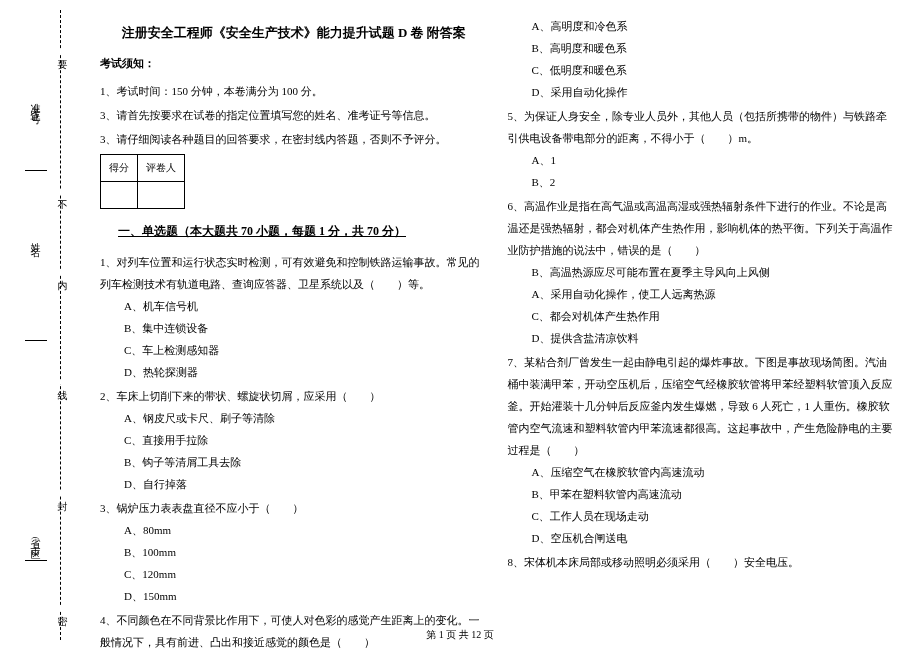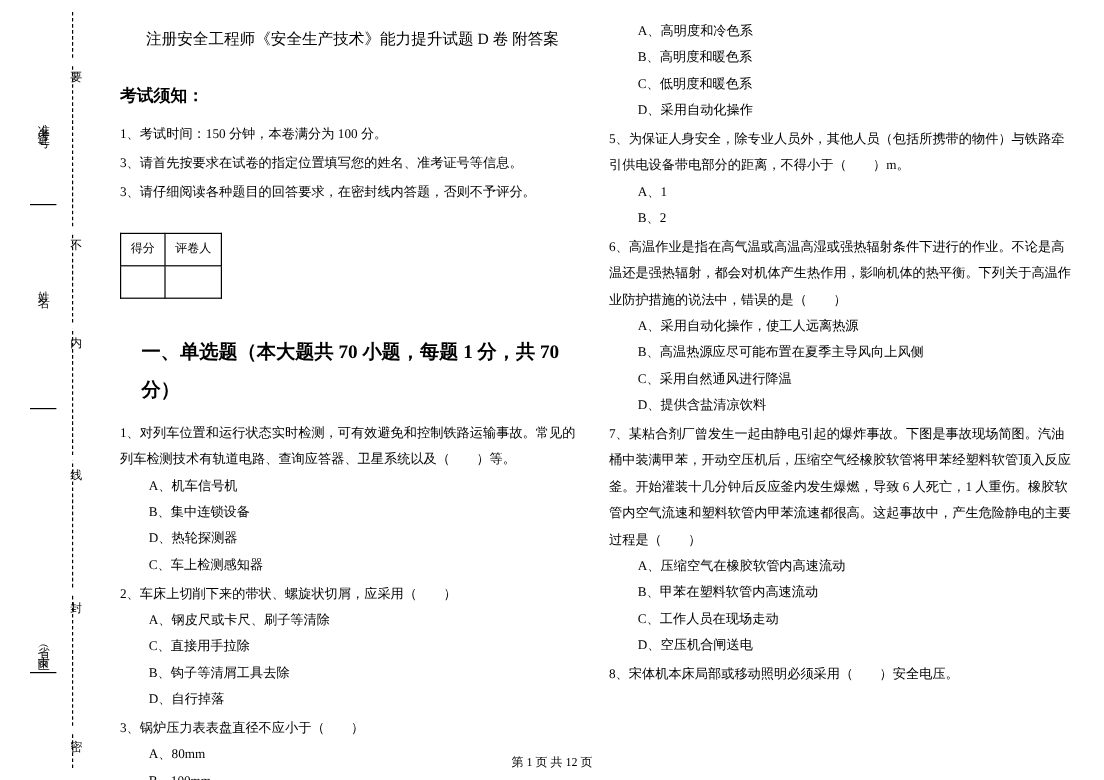--- a/index.html
+++ b/index.html
@@ -78,40 +78,41 @@
       display: flex;
     }
     .col {
       flex: 1;
       padding: 0 10px;
       line-height: 2.0;
       font-size: 11px;
     }
     .title {
       text-align: center;
-      font-weight: normal;
+      font-weight: bold;
       font-size: 13px;
-      margin-bottom: 21px;
+      margin-bottom: 6px;
       margin-top: 5px;
     }
     .section-title {
       font-weight: bold;
-      font-size: 14px;
+      font-size: 11px;
       margin-bottom: 6px;
     }
     .section-heading {
       font-weight: bold;
-      font-size: 16px;
+      font-size: 12px;
       display: inline-block;
       margin: 6px 0;
+      text-decoration: underline;
     }
     .score-box {
       display: inline-block;
       border-collapse: collapse;
-      margin: 23px 0;
+      margin: 4px 0;
       vertical-align: middle;
       text-align: right;
     }
     .score-box td {
       border: 1px solid #000;
       padding: 3px 8px;
       font-size: 10px;
     }
     .option {
       padding-left: 24px;
@@ -169,22 +170,22 @@
             <td>&nbsp;</td>
             <td>&nbsp;</td>
           </tr>
         </tbody></table>
         <span class="section-heading" style="margin-left:18px;">一、单选题（本大题共 70 小题，每题 1 分，共 70 分）</span>
       </div>
 
       <div class="question">1、对列车位置和运行状态实时检测，可有效避免和控制铁路运输事故。常见的列车检测技术有轨道电路、查询应答器、卫星系统以及（　　）等。</div>
       <div class="option">A、机车信号机</div>
       <div class="option">B、集中连锁设备</div>
+      <div class="option">C、车上检测感知器</div>
       <div class="option">D、热轮探测器</div>
-      <div class="option">C、车上检测感知器</div>
 
       <div class="question">2、车床上切削下来的带状、螺旋状切屑，应采用（　　）</div>
       <div class="option">A、钢皮尺或卡尺、刷子等清除</div>
       <div class="option">C、直接用手拉除</div>
       <div class="option">B、钩子等清屑工具去除</div>
       <div class="option">D、自行掉落</div>
 
       <div class="question">3、锅炉压力表表盘直径不应小于（　　）</div>
       <div class="option">A、80mm</div>
       <div class="option">B、100mm</div>
@@ -198,23 +199,23 @@
       <div class="option">A、高明度和冷色系</div>
       <div class="option">B、高明度和暖色系</div>
       <div class="option">C、低明度和暖色系</div>
       <div class="option">D、采用自动化操作</div>
 
       <div class="question">5、为保证人身安全，除专业人员外，其他人员（包括所携带的物件）与铁路牵引供电设备带电部分的距离，不得小于（　　）m。</div>
       <div class="option">A、1</div>
       <div class="option">B、2</div>
 
       <div class="question">6、高温作业是指在高气温或高温高湿或强热辐射条件下进行的作业。不论是高温还是强热辐射，都会对机体产生热作用，影响机体的热平衡。下列关于高温作业防护措施的说法中，错误的是（　　）</div>
+      <div class="option">B、高温热源应尽可能布置在夏季主导风向上风侧</div>
       <div class="option">A、采用自动化操作，使工人远离热源</div>
-      <div class="option">B、高温热源应尽可能布置在夏季主导风向上风侧</div>
-      <div class="option">C、采用自然通风进行降温</div>
+      <div class="option">C、都会对机体产生热作用</div>
       <div class="option">D、提供含盐清凉饮料</div>
 
       <div class="question">7、某粘合剂厂曾发生一起由静电引起的爆炸事故。下图是事故现场简图。汽油桶中装满甲苯，开动空压机后，压缩空气经橡胶软管将甲苯经塑料软管顶入反应釜。开始灌装十几分钟后反应釜内发生爆燃，导致 6 人死亡，1 人重伤。橡胶软管内空气流速和塑料软管内甲苯流速都很高。这起事故中，产生危险静电的主要过程是（　　）</div>
       <div class="option">A、压缩空气在橡胶软管内高速流动</div>
       <div class="option">B、甲苯在塑料软管内高速流动</div>
       <div class="option">C、工作人员在现场走动</div>
       <div class="option">D、空压机合闸送电</div>
 
       <div class="question">8、宋体机本床局部或移动照明必须采用（　　）安全电压。</div>
     </div>

